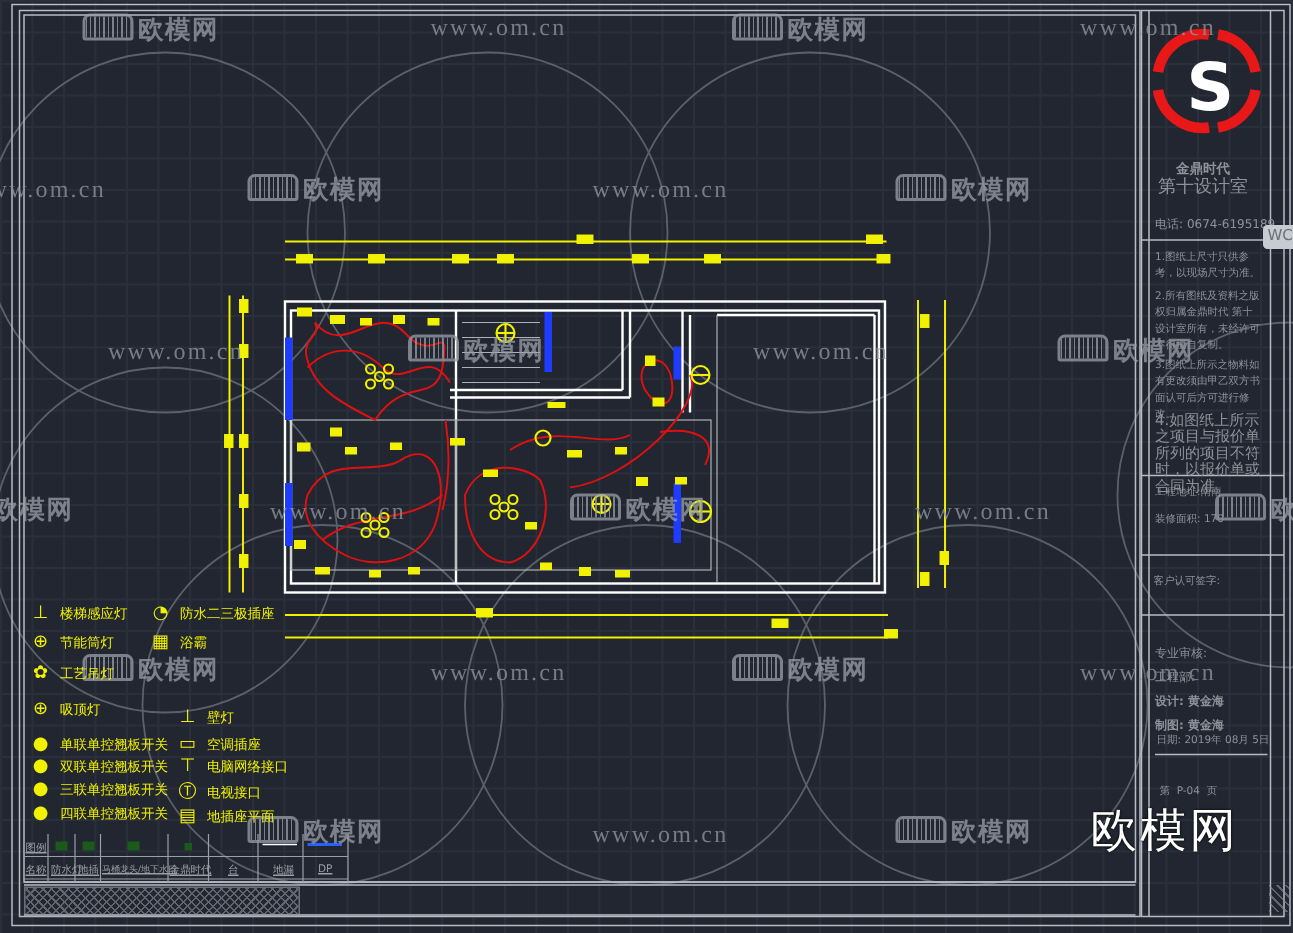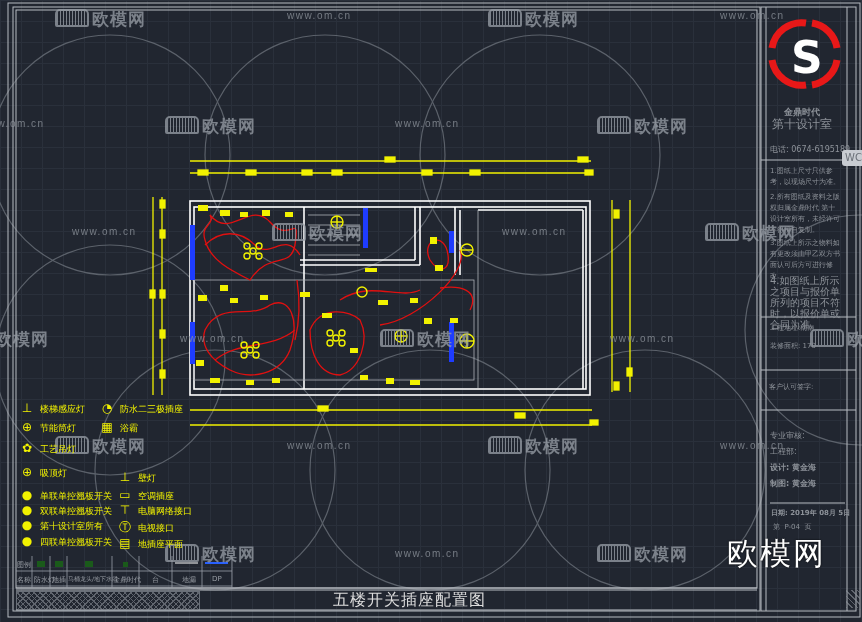--- a/index.html
+++ b/index.html
@@ -4,28 +4,28 @@
 <style>
   html,body{margin:0;padding:0;}
   body{width:862px;height:622px;background:#212630;overflow:hidden;position:relative;font-family:"DejaVu Sans",sans-serif;}
   .canvas{position:absolute;left:0;top:0;width:862px;height:622px;}
   .grid{position:absolute;inset:0;
     background-image:linear-gradient(#2a303b 1px,transparent 1px),linear-gradient(90deg,#2a303b 1px,transparent 1px);
     background-size:21px 21px;}
   .wm-logo{position:absolute;color:#9aa0a8;font-size:17px;font-weight:bold;opacity:.75;letter-spacing:1px;white-space:nowrap;}
   .wm-logo .sofa{display:inline-block;width:30px;height:14px;border:2px solid #9aa0a8;border-radius:5px 5px 2px 2px;margin-right:3px;vertical-align:-2px;
      background:repeating-linear-gradient(90deg,#9aa0a8 0 1px,transparent 1px 3px);}
-  .wm-url{position:absolute;color:#8c929a;font-size:10px;letter-spacing:1.5px;opacity:.8;font-family:Liberation Sans, sans-serif;white-space:nowrap;}
+  .wm-url{position:absolute;color:#8c929a;font-size:16px;letter-spacing:1.5px;opacity:.8;font-family:Liberation Serif, serif;white-space:nowrap;}
   .legend{position:absolute;color:#f2f200;font-size:9px;white-space:nowrap;}
   .legend .sym{display:inline-block;width:14px;text-align:center;margin-right:6px;font-size:12px;}
   .tb-text{position:absolute;color:#8d9299;font-size:8px;white-space:nowrap;}
   .title{position:absolute;left:333px;top:590px;color:#dcdcdc;font-family:"DejaVu Serif",serif;font-size:16px;letter-spacing:1px;}
   .id-wm{position:absolute;color:#ffffff;font-weight:bold;text-shadow:0 0 2px #000;white-space:nowrap;}
   .bottom-table{position:absolute;left:14px;top:557px;width:220px;height:30px;}
-  .bottom-table span{position:absolute;color:#9a9fa6;font-size:7px;white-space:nowrap;}
+  .bottom-table span{position:absolute;color:#9a9fa6;font-size:7px;white-space:nowrap;text-decoration:underline;}
   .hatch{position:absolute;left:16px;top:591px;width:182px;height:18px;border:1px solid #9aa0a8;
      background:repeating-linear-gradient(45deg,#8a9098 0 1px,transparent 1px 4px),repeating-linear-gradient(-45deg,#8a9098 0 1px,transparent 1px 4px);opacity:.6;}
   .hatch2{position:absolute;left:846px;top:590px;width:14px;height:18px;
      background:repeating-linear-gradient(45deg,#8a9098 0 1px,transparent 1px 4px);opacity:.6;}
   .wc{position:absolute;left:842px;top:150px;width:22px;height:16px;background:#c8ccd2;border-radius:3px;color:#6a7078;font-size:10px;line-height:16px;padding-left:3px;}
 </style>
 </head>
 <body>
 
 <div class="canvas">
@@ -252,21 +252,21 @@
   <div class="wm-url" style="left:720px;top:440px">www.om.cn</div>
   <div class="wm-url" style="left:395px;top:548px">www.om.cn</div>
 
   <div>
     <div class="legend" style="left:20px;top:401px"><span class="sym">⊥</span><span>楼梯感应灯</span></div>
     <div class="legend" style="left:20px;top:420px"><span class="sym">⊕</span><span>节能筒灯</span></div>
     <div class="legend" style="left:20px;top:441px"><span class="sym">✿</span><span>工艺吊灯</span></div>
     <div class="legend" style="left:20px;top:465px"><span class="sym">⊕</span><span>吸顶灯</span></div>
     <div class="legend" style="left:20px;top:488px"><span class="sym">●</span><span>单联单控翘板开关</span></div>
     <div class="legend" style="left:20px;top:503px"><span class="sym">●</span><span>双联单控翘板开关</span></div>
-    <div class="legend" style="left:20px;top:518px"><span class="sym">●</span><span>第十设计室所有</span></div>
+    <div class="legend" style="left:20px;top:518px"><span class="sym">●</span><span>三联单控翘板开关</span></div>
     <div class="legend" style="left:20px;top:534px"><span class="sym">●</span><span>四联单控翘板开关</span></div>
 
     <div class="legend" style="left:100px;top:401px"><span class="sym">◔</span><span>防水二三极插座</span></div>
     <div class="legend" style="left:100px;top:420px"><span class="sym">▦</span><span>浴霸</span></div>
     <div class="legend" style="left:118px;top:470px"><span class="sym">⊥</span><span>壁灯</span></div>
     <div class="legend" style="left:118px;top:488px"><span class="sym">▭</span><span>空调插座</span></div>
     <div class="legend" style="left:118px;top:503px"><span class="sym">⊤</span><span>电脑网络接口</span></div>
     <div class="legend" style="left:118px;top:519px"><span class="sym">Ⓣ</span><span>电视接口</span></div>
     <div class="legend" style="left:118px;top:536px"><span class="sym">▤</span><span>地插座平面</span></div>
   </div>
@@ -279,35 +279,34 @@
     <div class="tb-text" style="left:770px;top:192px;width:72px;white-space:normal;line-height:11px;font-size:7px">2.所有图纸及资料之版权归属金鼎时代 第十设计室所有，未经许可不得擅自复制。</div>
     <div class="tb-text" style="left:770px;top:238px;width:72px;white-space:normal;line-height:11px;font-size:7px">3.图纸上所示之物料如有更改须由甲乙双方书面认可后方可进行修改。</div>
     <div class="tb-text" style="left:770px;top:275px;width:72px;white-space:normal;line-height:11px;font-size:10px">4.如图纸上所示之项目与报价单所列的项目不符时，以报价单或合同为准。</div>
     <div class="tb-text" style="left:770px;top:323px;font-size:7px"><span>工程地址:</span><span>南南</span></div>
     <div class="tb-text" style="left:770px;top:341px;font-size:7px"><span>装修面积:</span> <span>170</span></div>
     <div class="tb-text" style="left:769px;top:382px;font-size:7px">客户认可签字:</div>
     <div class="tb-text" style="left:770px;top:430px;font-weight:normal">专业审核:</div>
     <div class="tb-text" style="left:770px;top:446px;font-weight:normal">工程部:</div>
     <div class="tb-text" style="left:770px;top:462px;font-weight:bold"><span>设计:</span> <span>黄金海</span></div>
     <div class="tb-text" style="left:770px;top:478px;font-weight:bold"><span>制图:</span> <span>黄金海</span></div>
-    <div class="tb-text" style="left:771px;top:508px;font-size:7px;font-weight:bold"><span>日期:</span> <span>2019年 08月 5日</span></div>
+    <div class="tb-text" style="left:771px;top:488px;font-size:7px;font-weight:normal"><span>日期:</span> <span>2019年 08月 5日</span></div>
     <div class="tb-text" style="left:773px;top:522px;font-size:7px"><span>第</span>&nbsp;&nbsp;<span>P-04</span>&nbsp;&nbsp;<span>页</span></div>
   </div>
   <div class="wc">WC</div>
 
   <div class="bottom-table">
     <span style="left:3px;top:3px">图例</span>
     <span style="left:3px;top:18px">名称</span>
     <span style="left:20px;top:18px">防水灯</span>
     <span style="left:38px;top:18px">地插</span>
     <span style="left:54px;top:18px;font-size:6px">马桶龙头/地下水口</span>
     <span style="left:99px;top:18px">金鼎时代</span>
     <span style="left:138px;top:18px">台</span>
     <span style="left:168px;top:18px">地漏</span>
     <span style="left:198px;top:18px">DP</span>
   </div>
   <div class="hatch"></div>
   <div class="hatch2"></div>
 
-  <div class="title">五楼开关插座配置图</div>
 
   <div class="id-wm" style="left:727px;top:533px;font-size:31px;font-weight:normal;letter-spacing:2px">欧模网</div>
 </div>
 
 </body></html>

